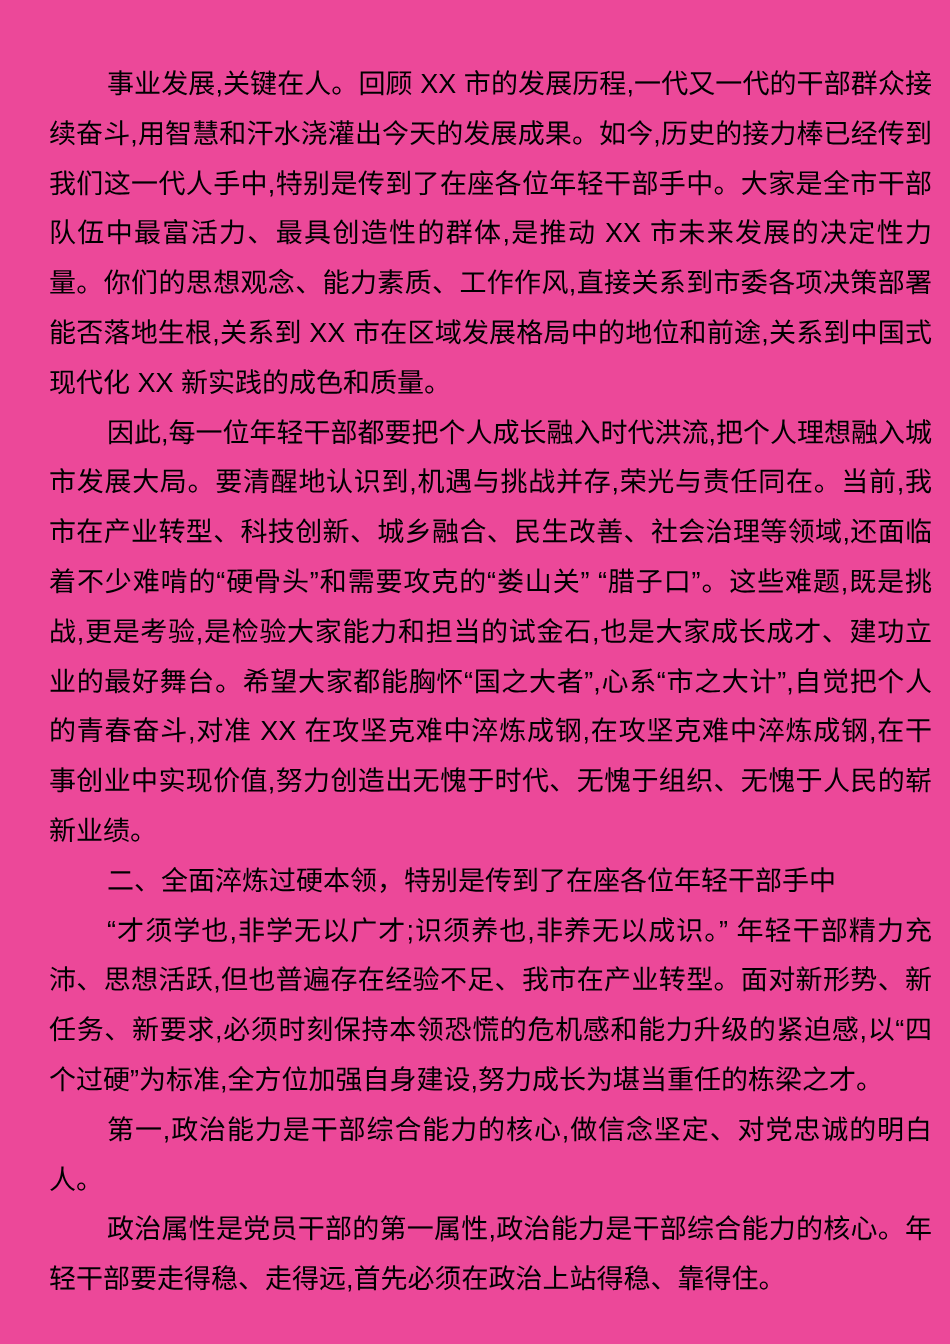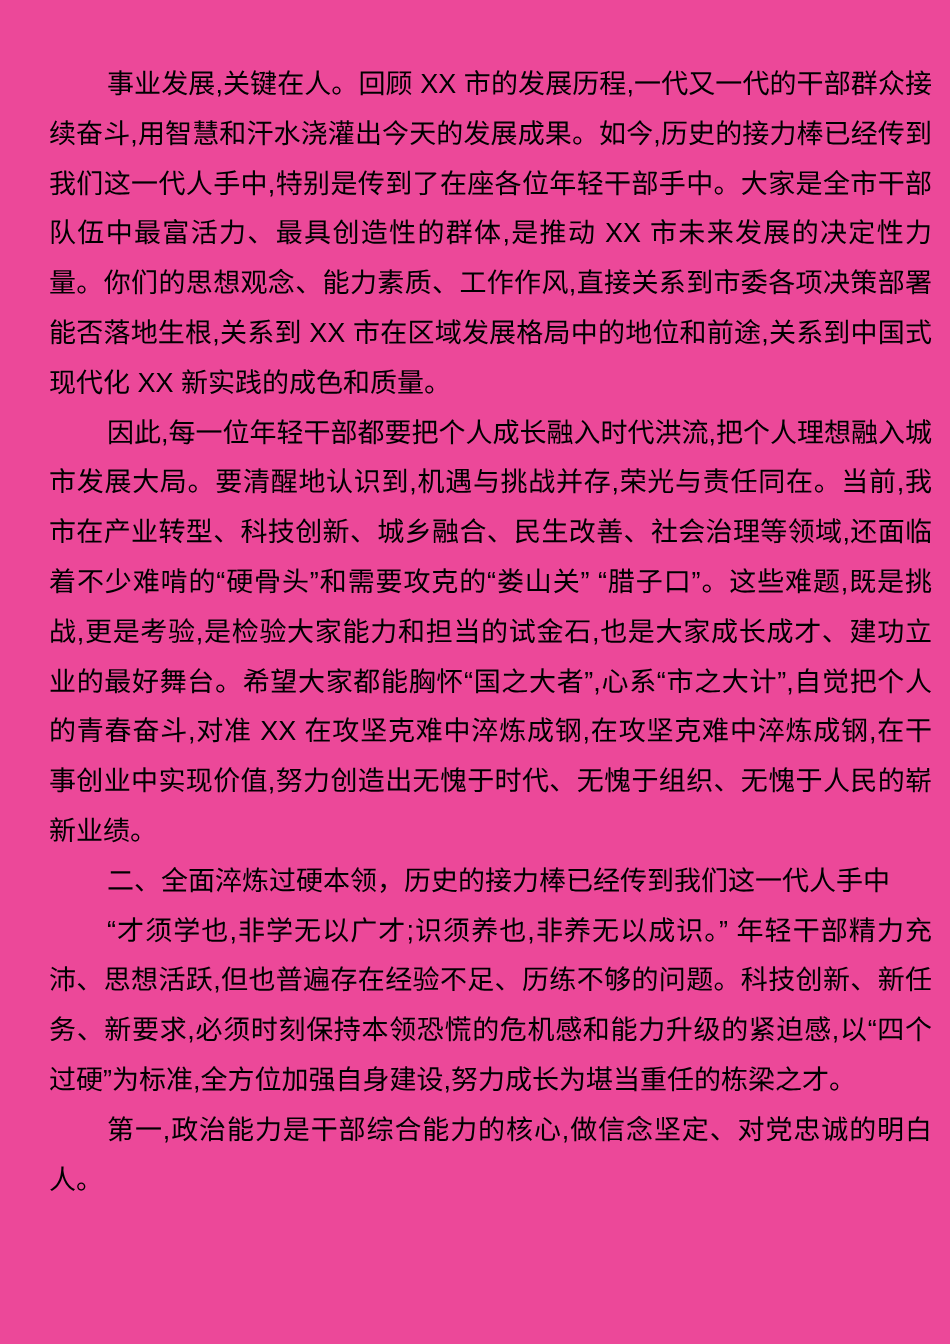--- a/index.html
+++ b/index.html
@@ -39,17 +39,18 @@
     font-weight: 400; 
   }
 </style>
 </head>
 <body>
 
 <main class="page">
   <div class="doc-body" id="paragraphs">
       <p class="para">事业发展,关键在人。回顾 XX 市的发展历程,一代又一代的干部群众接续奋斗,用智慧和汗水浇灌出今天的发展成果。如今,历史的接力棒已经传到我们这一代人手中,特别是传到了在座各位年轻干部手中。大家是全市干部队伍中最富活力、最具创造性的群体,是推动 XX 市未来发展的决定性力量。你们的思想观念、能力素质、工作作风,直接关系到市委各项决策部署能否落地生根,关系到 XX 市在区域发展格局中的地位和前途,关系到中国式现代化 XX 新实践的成色和质量。</p>
       <p class="para">因此,每一位年轻干部都要把个人成长融入时代洪流,把个人理想融入城市发展大局。要清醒地认识到,机遇与挑战并存,荣光与责任同在。当前,我市在产业转型、科技创新、城乡融合、民生改善、社会治理等领域,还面临着不少难啃的“硬骨头”和需要攻克的“娄山关” “腊子口”。这些难题,既是挑战,更是考验,是检验大家能力和担当的试金石,也是大家成长成才、建功立业的最好舞台。希望大家都能胸怀“国之大者”,心系“市之大计”,自觉把个人的青春奋斗,对准 XX 在攻坚克难中淬炼成钢,在攻坚克难中淬炼成钢,在干事创业中实现价值,努力创造出无愧于时代、无愧于组织、无愧于人民的崭新业绩。</p>
-      <p class="para heading">二、全面淬炼过硬本领，历史的接力棒已经传到我们这一代人手中</p>
-      <p class="para">“才须学也,非学无以广才;识须养也,非养无以成识。” 年轻干部精力充沛、思想活跃,但也普遍存在经验不足、历练不够的问题。科技创新、新任务、新要求,必须时刻保持本领恐慌的危机感和能力升级的紧迫感,以“四个过硬”为标准,全方位加强自身建设,努力成长为堪当重任的栋梁之才。</p>
+      <p class="para heading">二、全面淬炼过硬本领，特别是传到了在座各位年轻干部手中</p>
+      <p class="para">“才须学也,非学无以广才;识须养也,非养无以成识。” 年轻干部精力充沛、思想活跃,但也普遍存在经验不足、我市在产业转型。面对新形势、新任务、新要求,必须时刻保持本领恐慌的危机感和能力升级的紧迫感,以“四个过硬”为标准,全方位加强自身建设,努力成长为堪当重任的栋梁之才。</p>
       <p class="para">第一,政治能力是干部综合能力的核心,做信念坚定、对党忠诚的明白人。</p>
+      <p class="para">政治属性是党员干部的第一属性,政治能力是干部综合能力的核心。年轻干部要走得稳、走得远,首先必须在政治上站得稳、靠得住。</p>
     </div>
 </main>
 
 </body></html>

